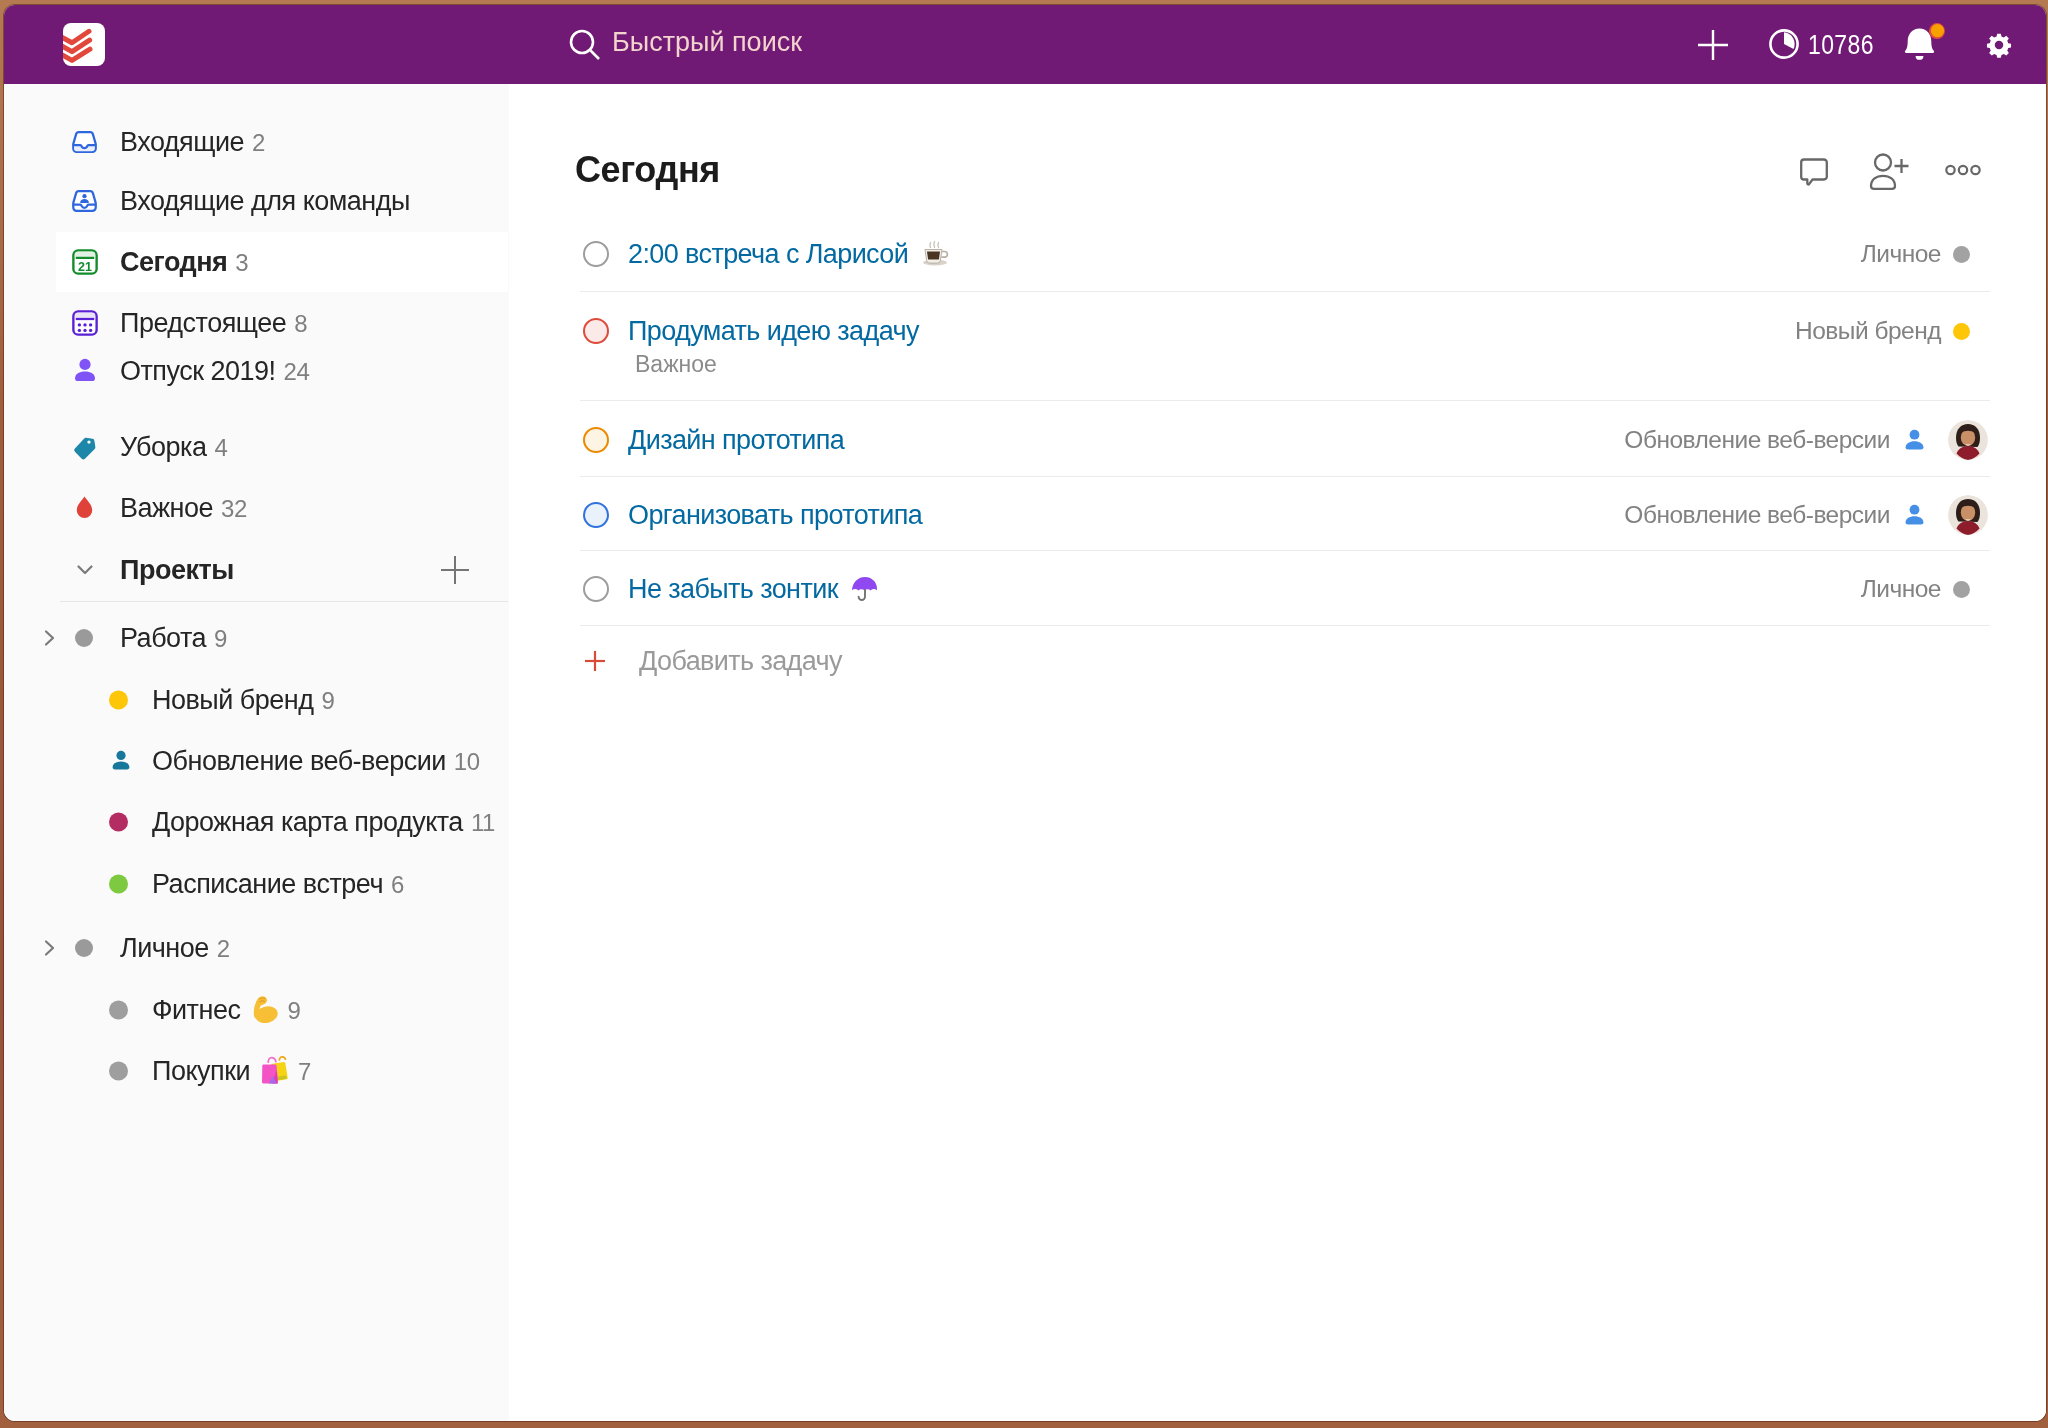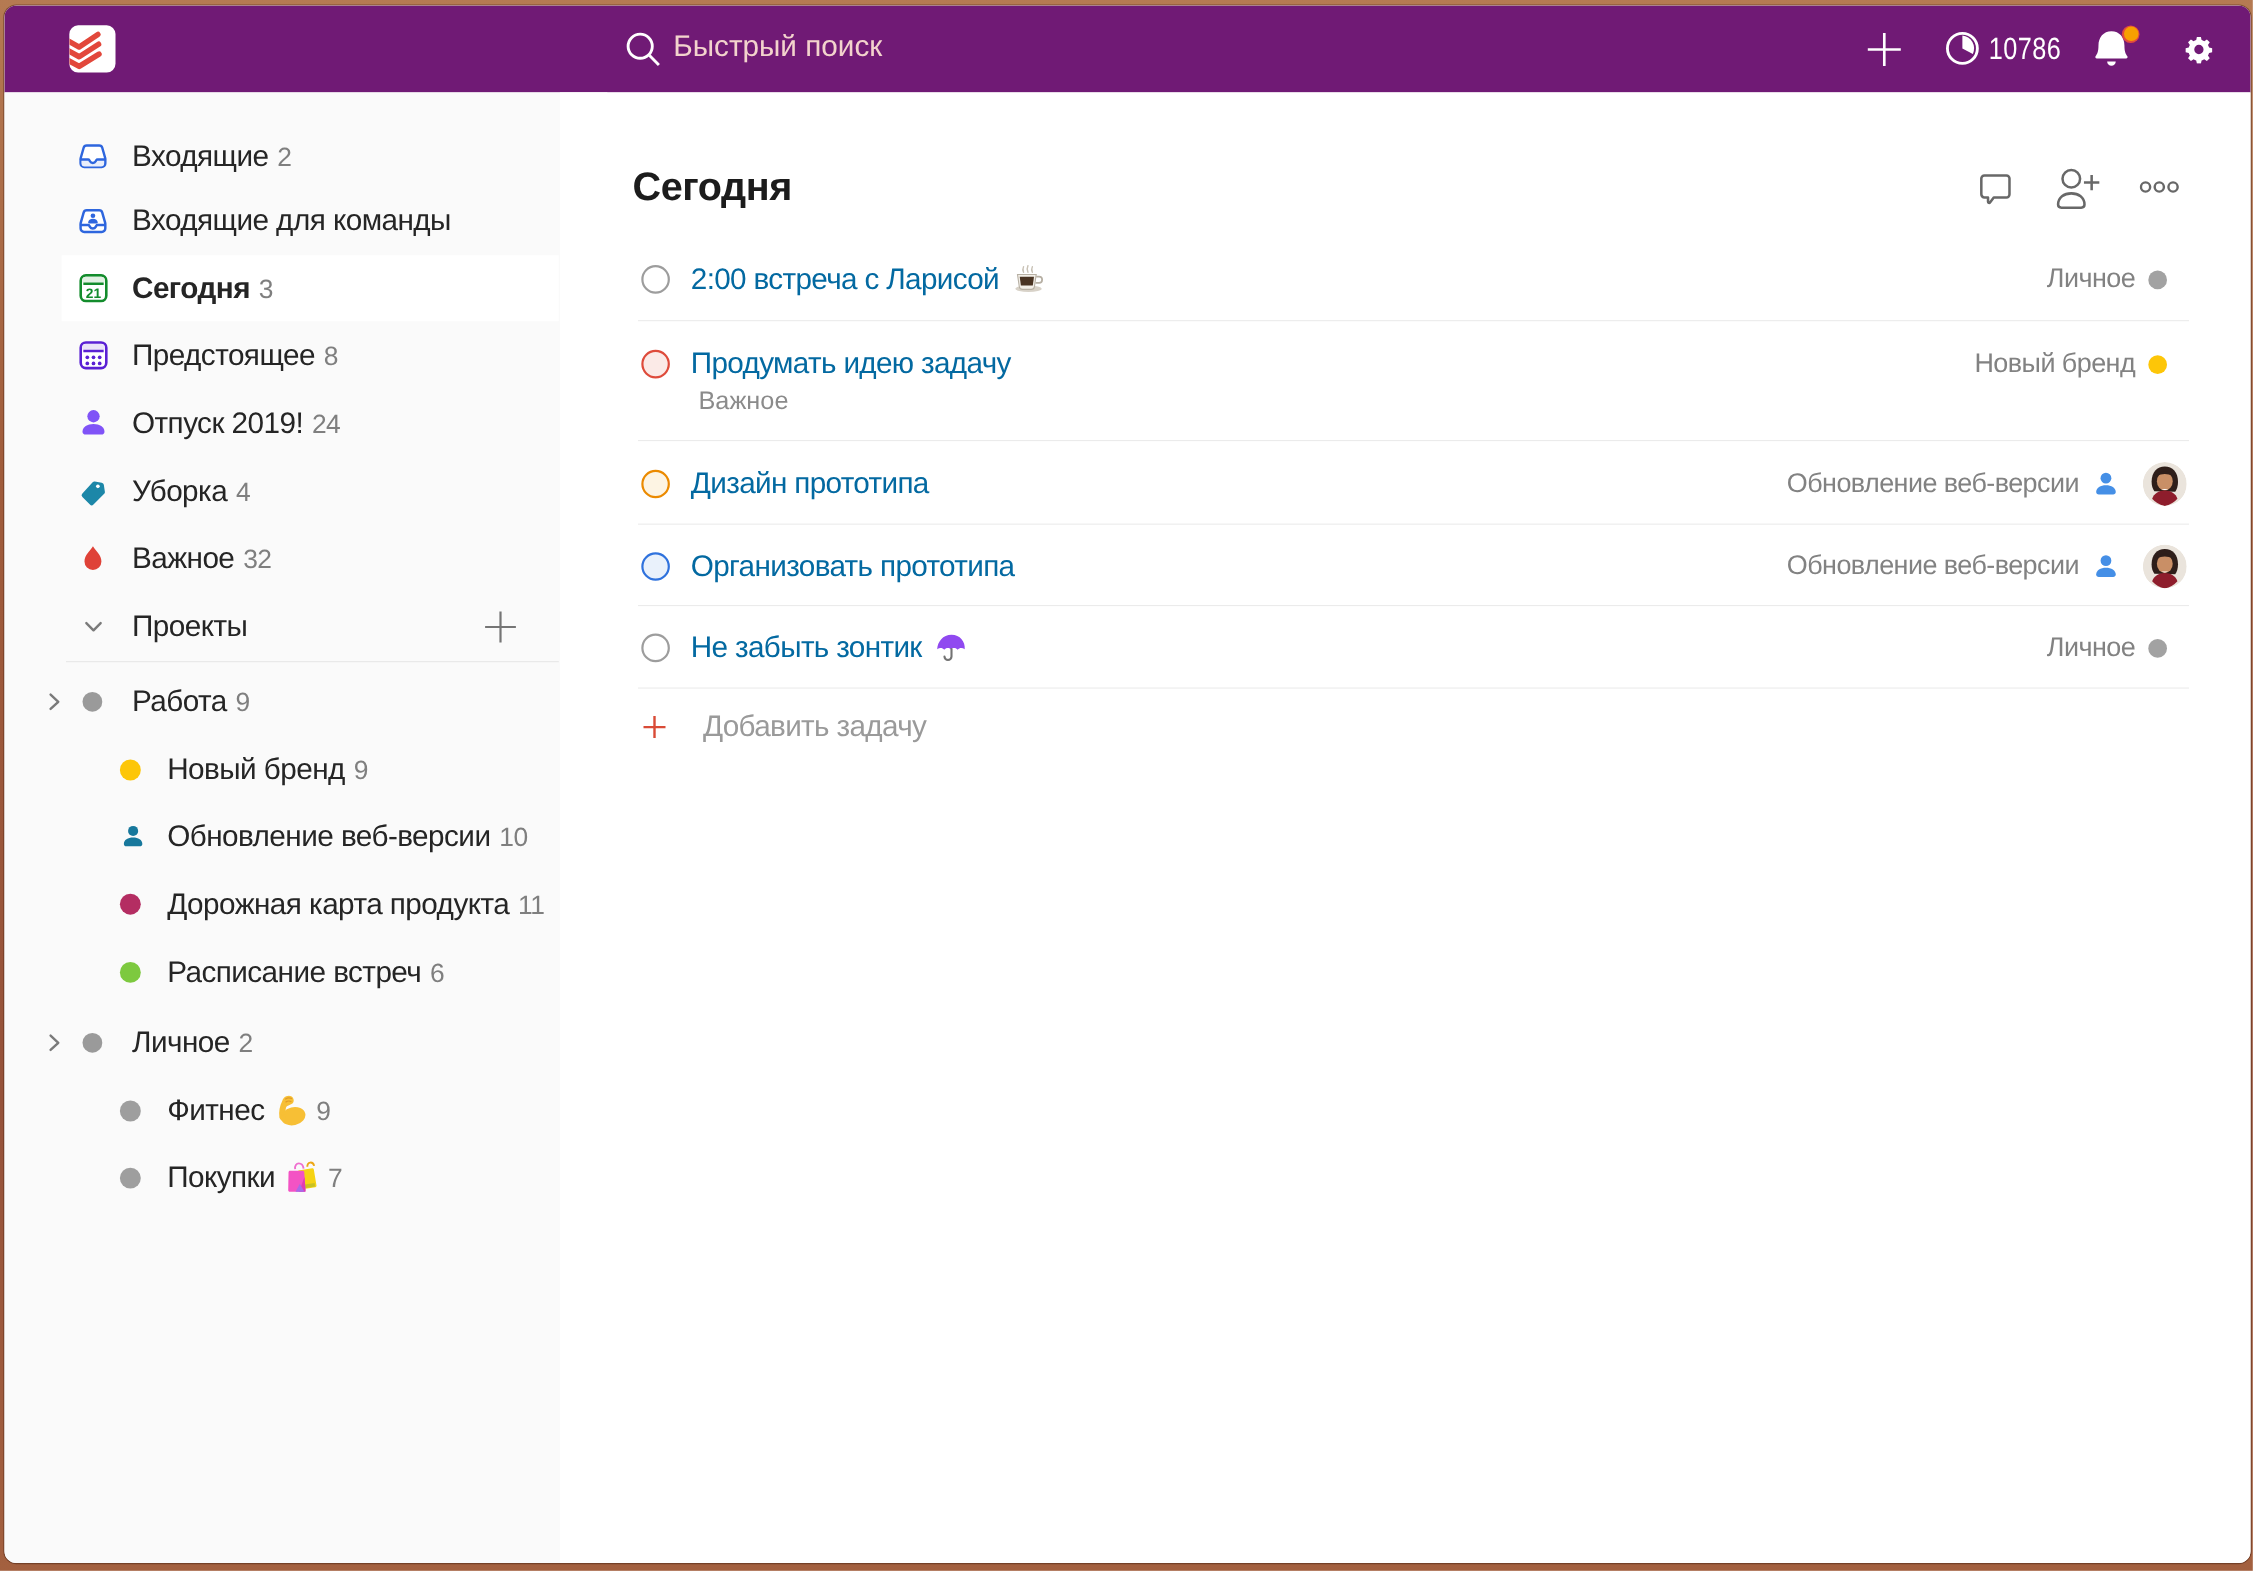--- a/index.html
+++ b/index.html
@@ -135,21 +135,21 @@
           <circle cx="7.5" cy="13.5" r="1.35"></circle>
             <circle cx="12" cy="13.5" r="1.35"></circle>
             <circle cx="16.5" cy="13.5" r="1.35"></circle>
           <circle cx="7.5" cy="17.9" r="1.35"></circle>
             <circle cx="12" cy="17.9" r="1.35"></circle>
             <circle cx="16.5" cy="17.9" r="1.35"></circle>
         </g>
       </svg>
       <span class="lbl">Предстоящее <span class="cnt">8</span></span>
     </div>
-    <div class="srow" style="top:270px">
+    <div class="srow" style="top:256px">
       <svg class="icon" style="left:68px" width="26" height="28" viewBox="0 0 26 28">
         <circle cx="13" cy="7.4" r="5.6" fill="#8053f7"></circle>
         <path d="M3 21.5 c0-4.4 4.4-7 10-7 s10 2.6 10 7 c0 1.6-1.2 2.6-2.8 2.6 H5.8 C4.2 24.1 3 23.1 3 21.5 Z" fill="#8053f7"></path>
       </svg>
       <span class="lbl">Отпуск 2019! <span class="cnt">24</span></span>
     </div>
     <div class="srow" style="top:332px">
       <svg class="icon" style="left:66px" width="28" height="28" viewBox="0 0 32 32">
         <path d="M18.5 5.5 l7.2 1.1 a2.6 2.6 0 0 1 2.17 2.17 l1.1 7.2 a2.6 2.6 0 0 1-.73 2.24 L17.1 29.35 a2.6 2.6 0 0 1-3.68 0 L5.6 21.5 a2.6 2.6 0 0 1 0-3.68 L16.26 6.23 a2.6 2.6 0 0 1 2.24-.73 Z" fill="#1c87a8"></path>
         <circle cx="21.7" cy="10.4" r="1.9" fill="#fff"></circle>
@@ -159,21 +159,21 @@
     <div class="srow" style="top:393px">
       <svg class="icon" style="left:70px" width="21" height="26" viewBox="0 0 21 26">
         <path d="M10.5 1.6 c2.6 4.2 7.7 8.1 7.7 13.8 a7.7 7.7 0 0 1-15.4 0 C2.8 9.7 7.9 5.8 10.5 1.6 Z" fill="#df4238"></path>
       </svg>
       <span class="lbl">Важное <span class="cnt">32</span></span>
     </div>
     <div class="srow" style="top:455px">
       <svg class="chev" style="left:68px" width="26" height="26" viewBox="0 0 26 26">
         <path d="M6.5 9.5 L13 16 L19.5 9.5" fill="none" stroke="#7a7a7a" stroke-width="2.2" stroke-linecap="round" stroke-linejoin="round"></path>
       </svg>
-      <span class="lbl" style="font-weight:400">Проекты</span>
+      <span class="lbl" style="font-weight:700">Проекты</span>
       <svg class="icon" style="left:433px" width="36" height="36" viewBox="0 0 36 36">
         <line x1="18" y1="4" x2="18" y2="32" stroke="#757575" stroke-width="2"></line>
         <line x1="4" y1="18" x2="32" y2="18" stroke="#757575" stroke-width="2"></line>
       </svg>
     </div>
     <div id="psep"></div>
     <div class="srow" style="top:523px">
       <svg class="chev" style="left:33px" width="24" height="24" viewBox="0 0 24 24">
         <path d="M9 5.5 L16 12 L9 18.5" fill="none" stroke="#7a7a7a" stroke-width="2.2" stroke-linecap="round" stroke-linejoin="round"></path>
       </svg>

